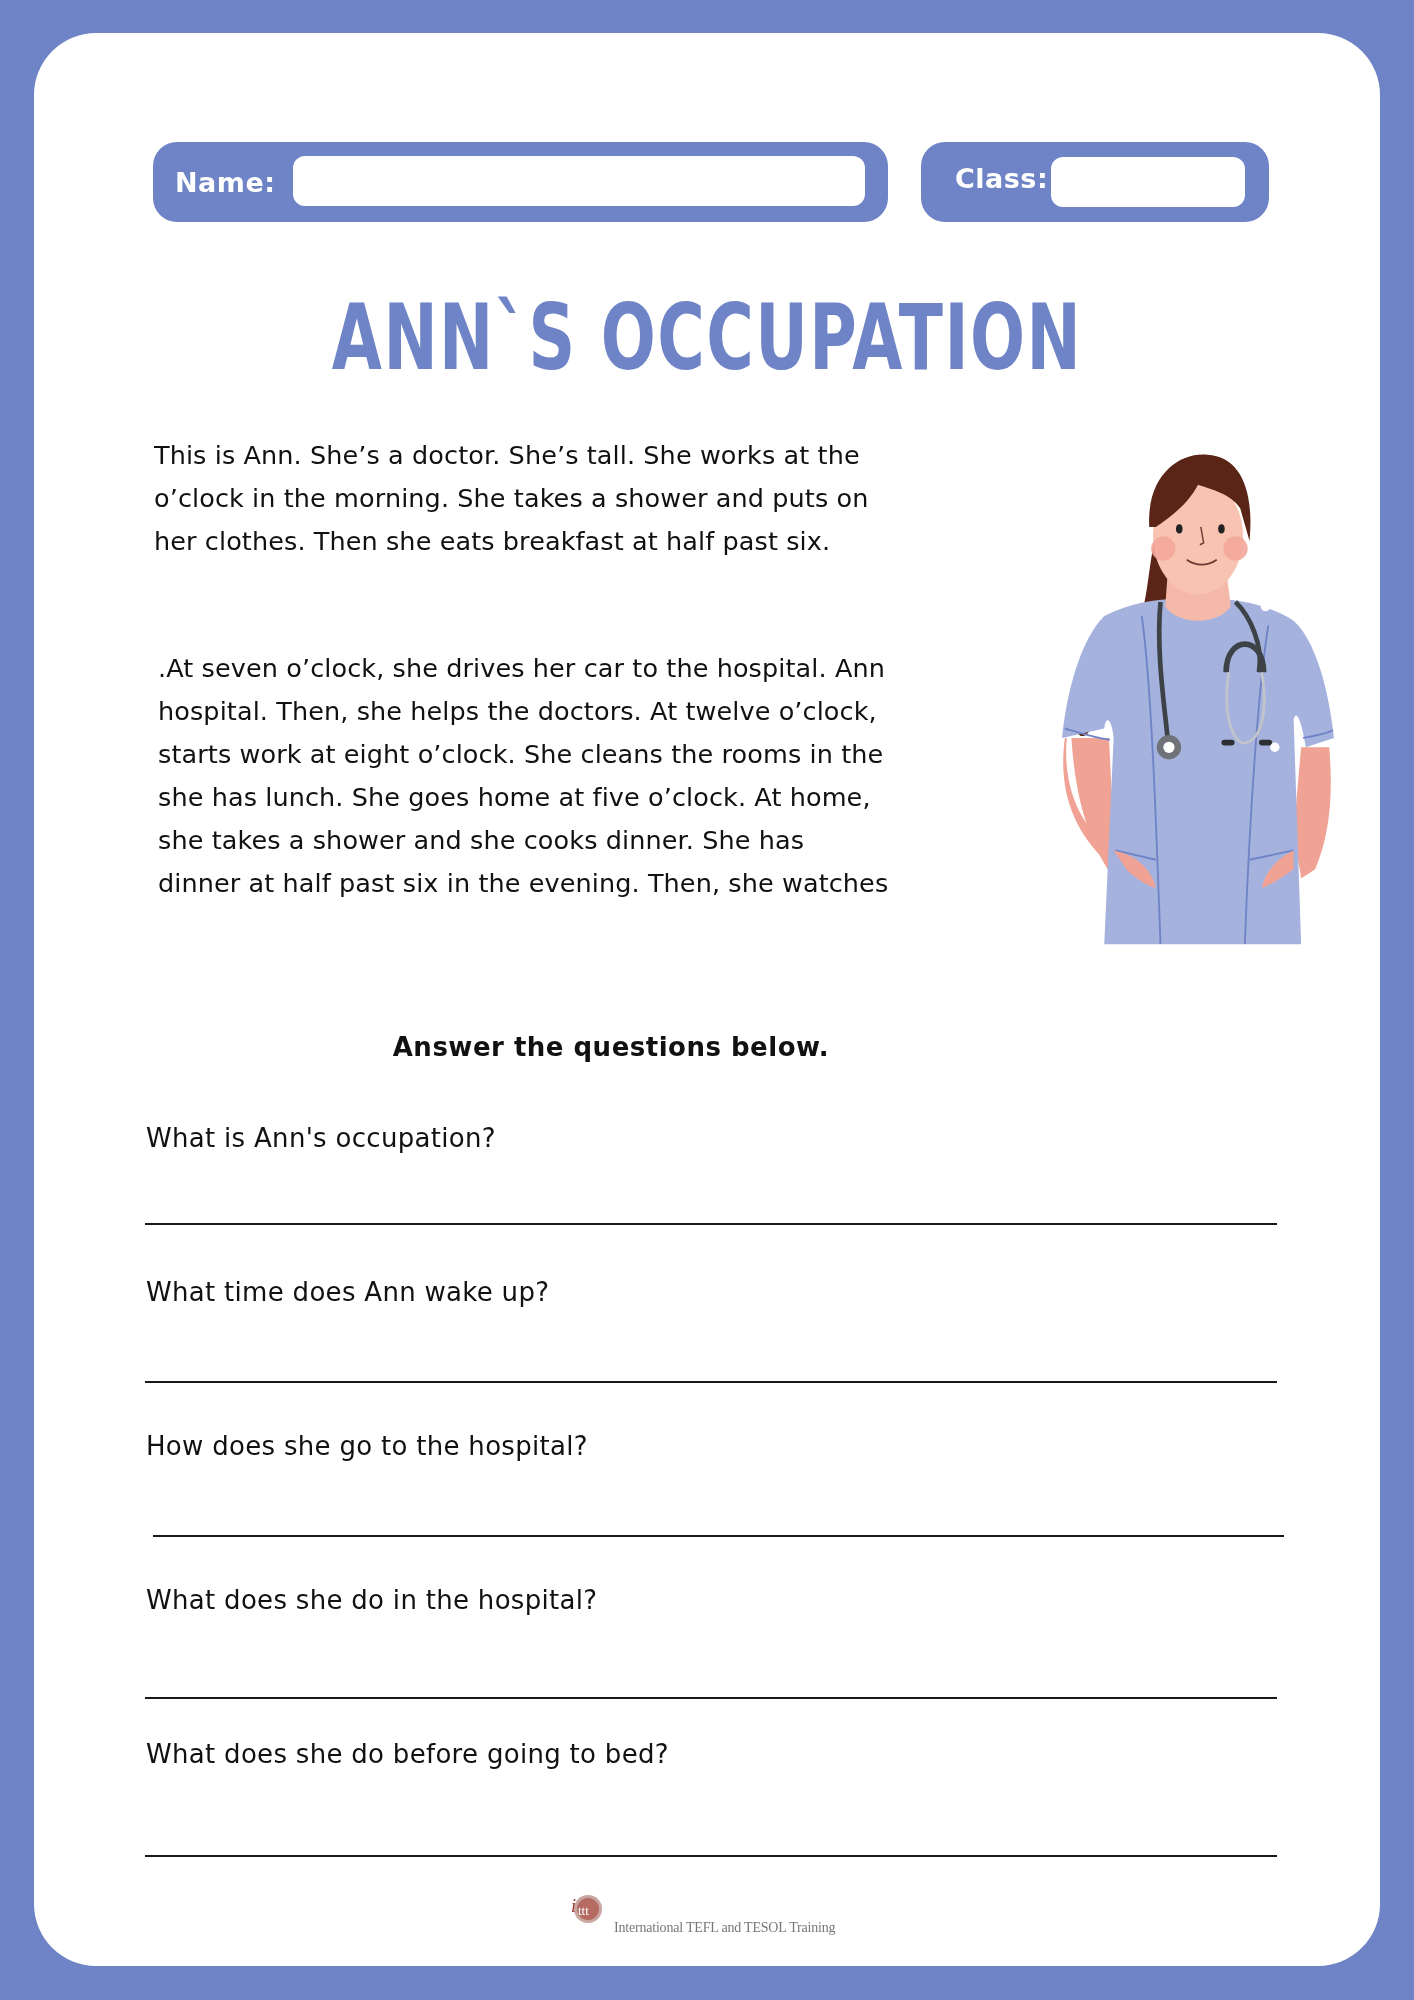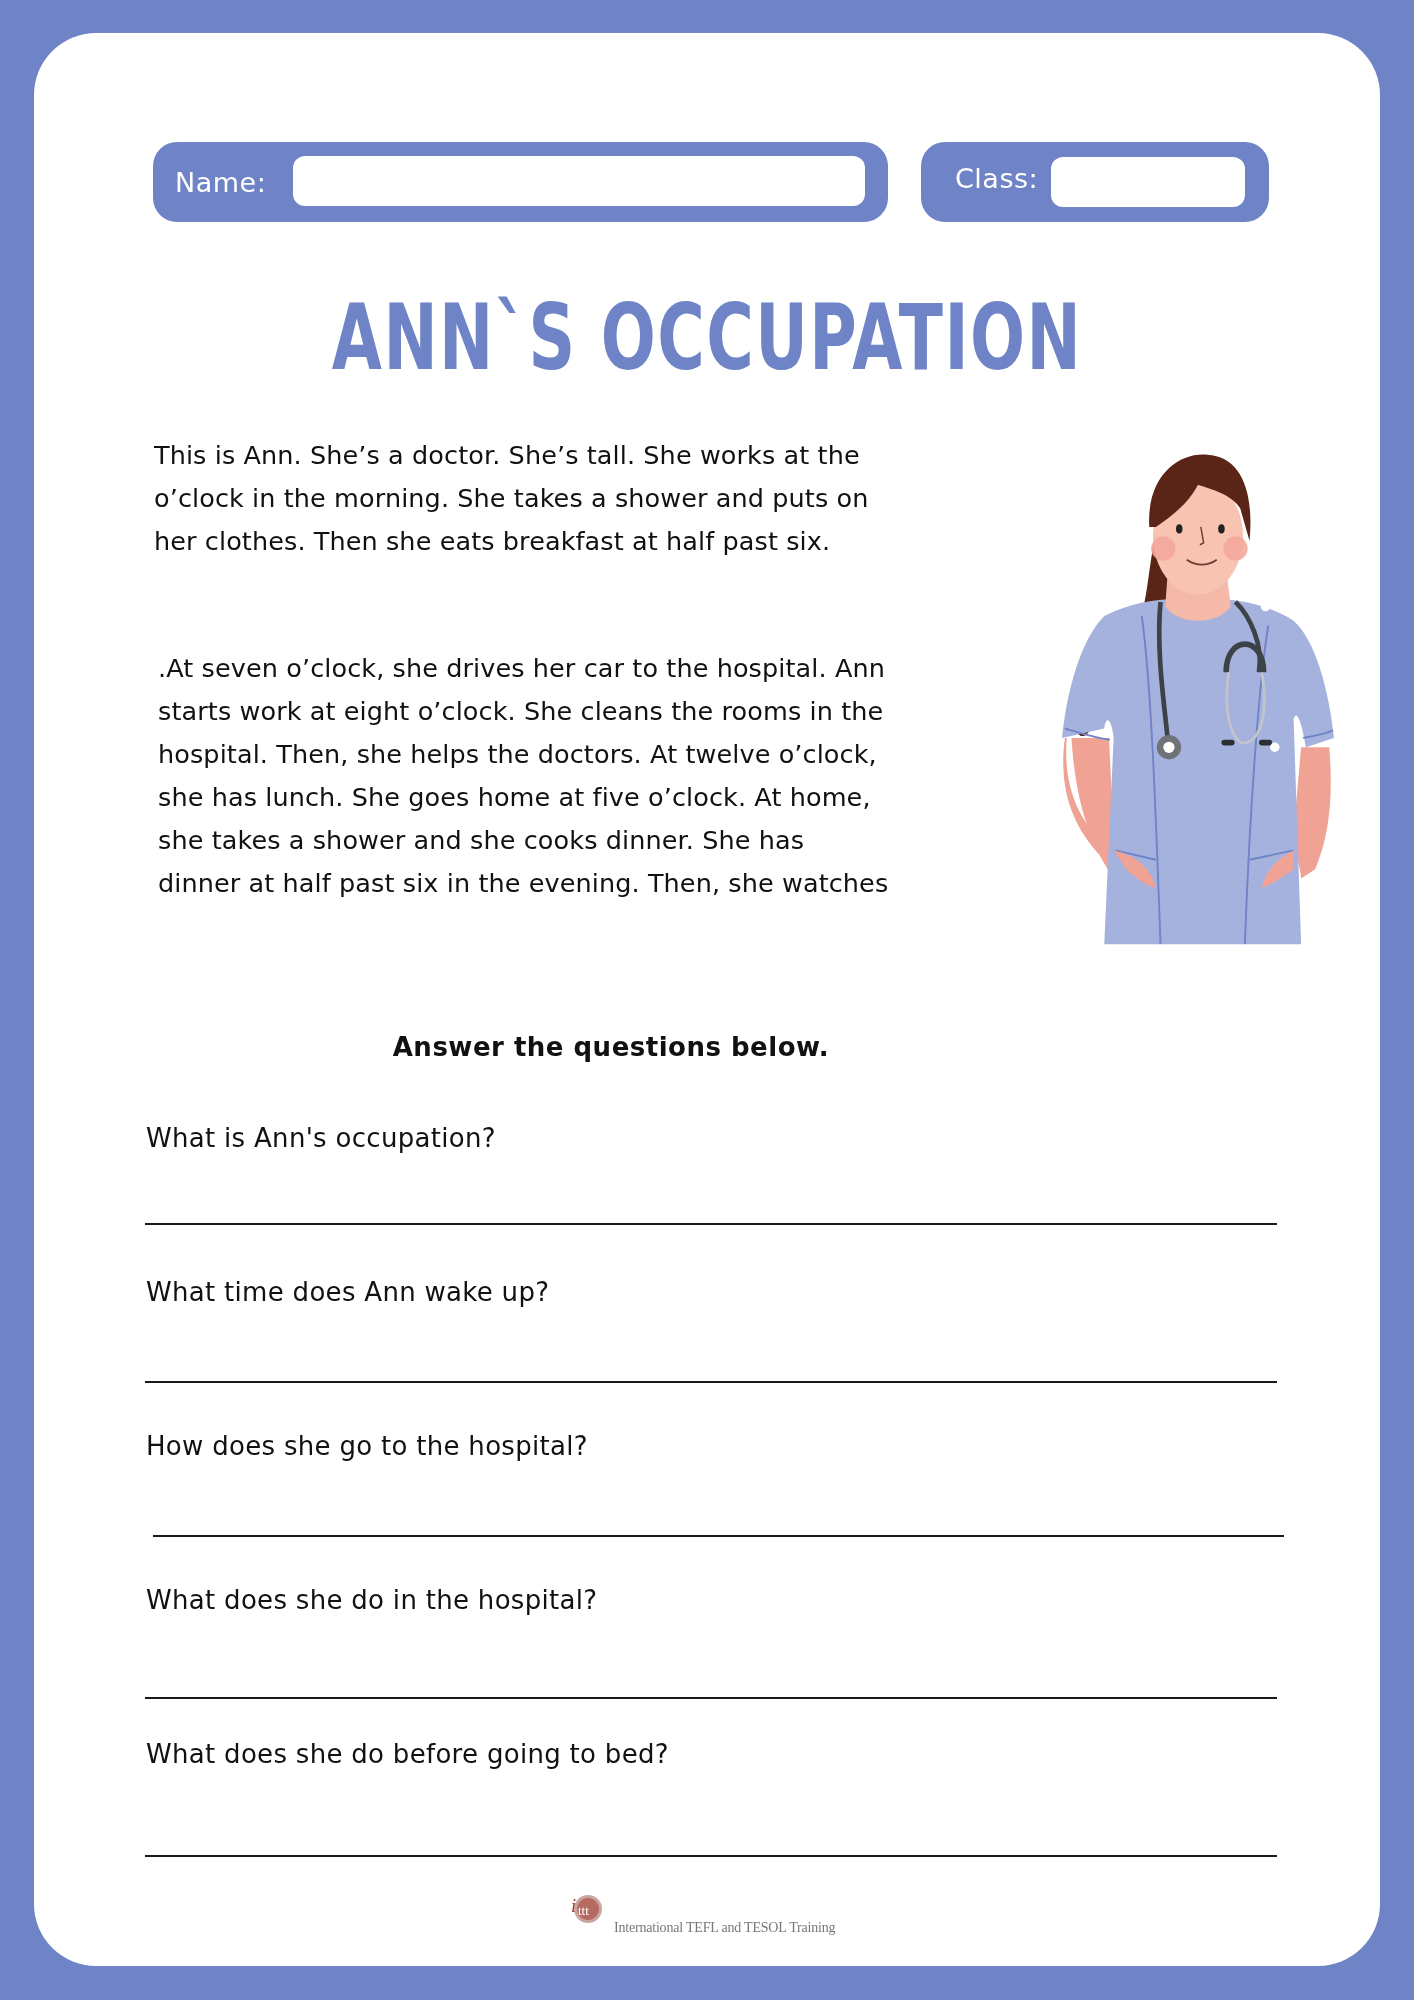--- a/index.html
+++ b/index.html
@@ -13,21 +13,21 @@
       position: absolute; left: 34px; top: 33px;
       width: 1346px; height: 1933px;
       background: #ffffff; border-radius: 62px;
     }
     .pill {
       position: absolute; background: #6f84c6; border-radius: 24px;
       box-sizing: border-box;
     }
     .pill-label {
       position: absolute; color: #ffffff;
-      font-family: "DejaVu Sans", sans-serif; font-weight: 400;
+      font-family: "DejaVu Sans", sans-serif; font-weight: 700;
       font-size: 27px; letter-spacing: 0.5px;
     }
     .pill-input {
       position: absolute; background: #ffffff; border-radius: 12px;
       border: none; outline: none; box-sizing: border-box; padding: 0 12px;
       font-family: "DejaVu Sans", sans-serif; font-size: 24px; color: #222;
     }
     .title {
       position: absolute; left: 0; width: 1414px; top: 283px;
       text-align: center; color: #6f84c6;
@@ -84,22 +84,22 @@
 <div class="title">ANN`S OCCUPATION</div>
 
 <p class="para" style="left:141px; top:434px;">
   <span>This is Ann. She’s a doctor. She’s tall. She works at the</span>
   <span>o’clock in the morning. She takes a shower and puts on</span>
   <span>her clothes. Then she eats breakfast at half past six.</span>
 </p>
 
 <p class="para" style="left:145px; top:647px;">
   <span>.At seven o’clock, she drives her car to the hospital. Ann</span>
+  <span>hospital. Then, she helps the doctors. At twelve o’clock,</span>
   <span>starts work at eight o’clock. She cleans the rooms in the</span>
-  <span>hospital. Then, she helps the doctors. At twelve o’clock,</span>
   <span>she has lunch. She goes home at five o’clock. At home,</span>
   <span>she takes a shower and she cooks dinner. She has</span>
   <span>dinner at half past six in the evening. Then, she watches</span>
 </p>
 
 <svg class="nurse" viewBox="0 0 320 540" xmlns="http://www.w3.org/2000/svg">
 
   <path d="M125 70 C105 120 110 170 95 200 C70 230 40 240 30 290 C25 320 40 330 50 300 C70 260 120 230 130 190 Z" fill="#5a2416"></path>
 
   <path d="M20 320 C15 380 40 420 70 440 C90 460 95 470 90 480 C80 470 70 460 60 450 C30 420 10 380 18 320 Z" fill="#f0a294"></path>

